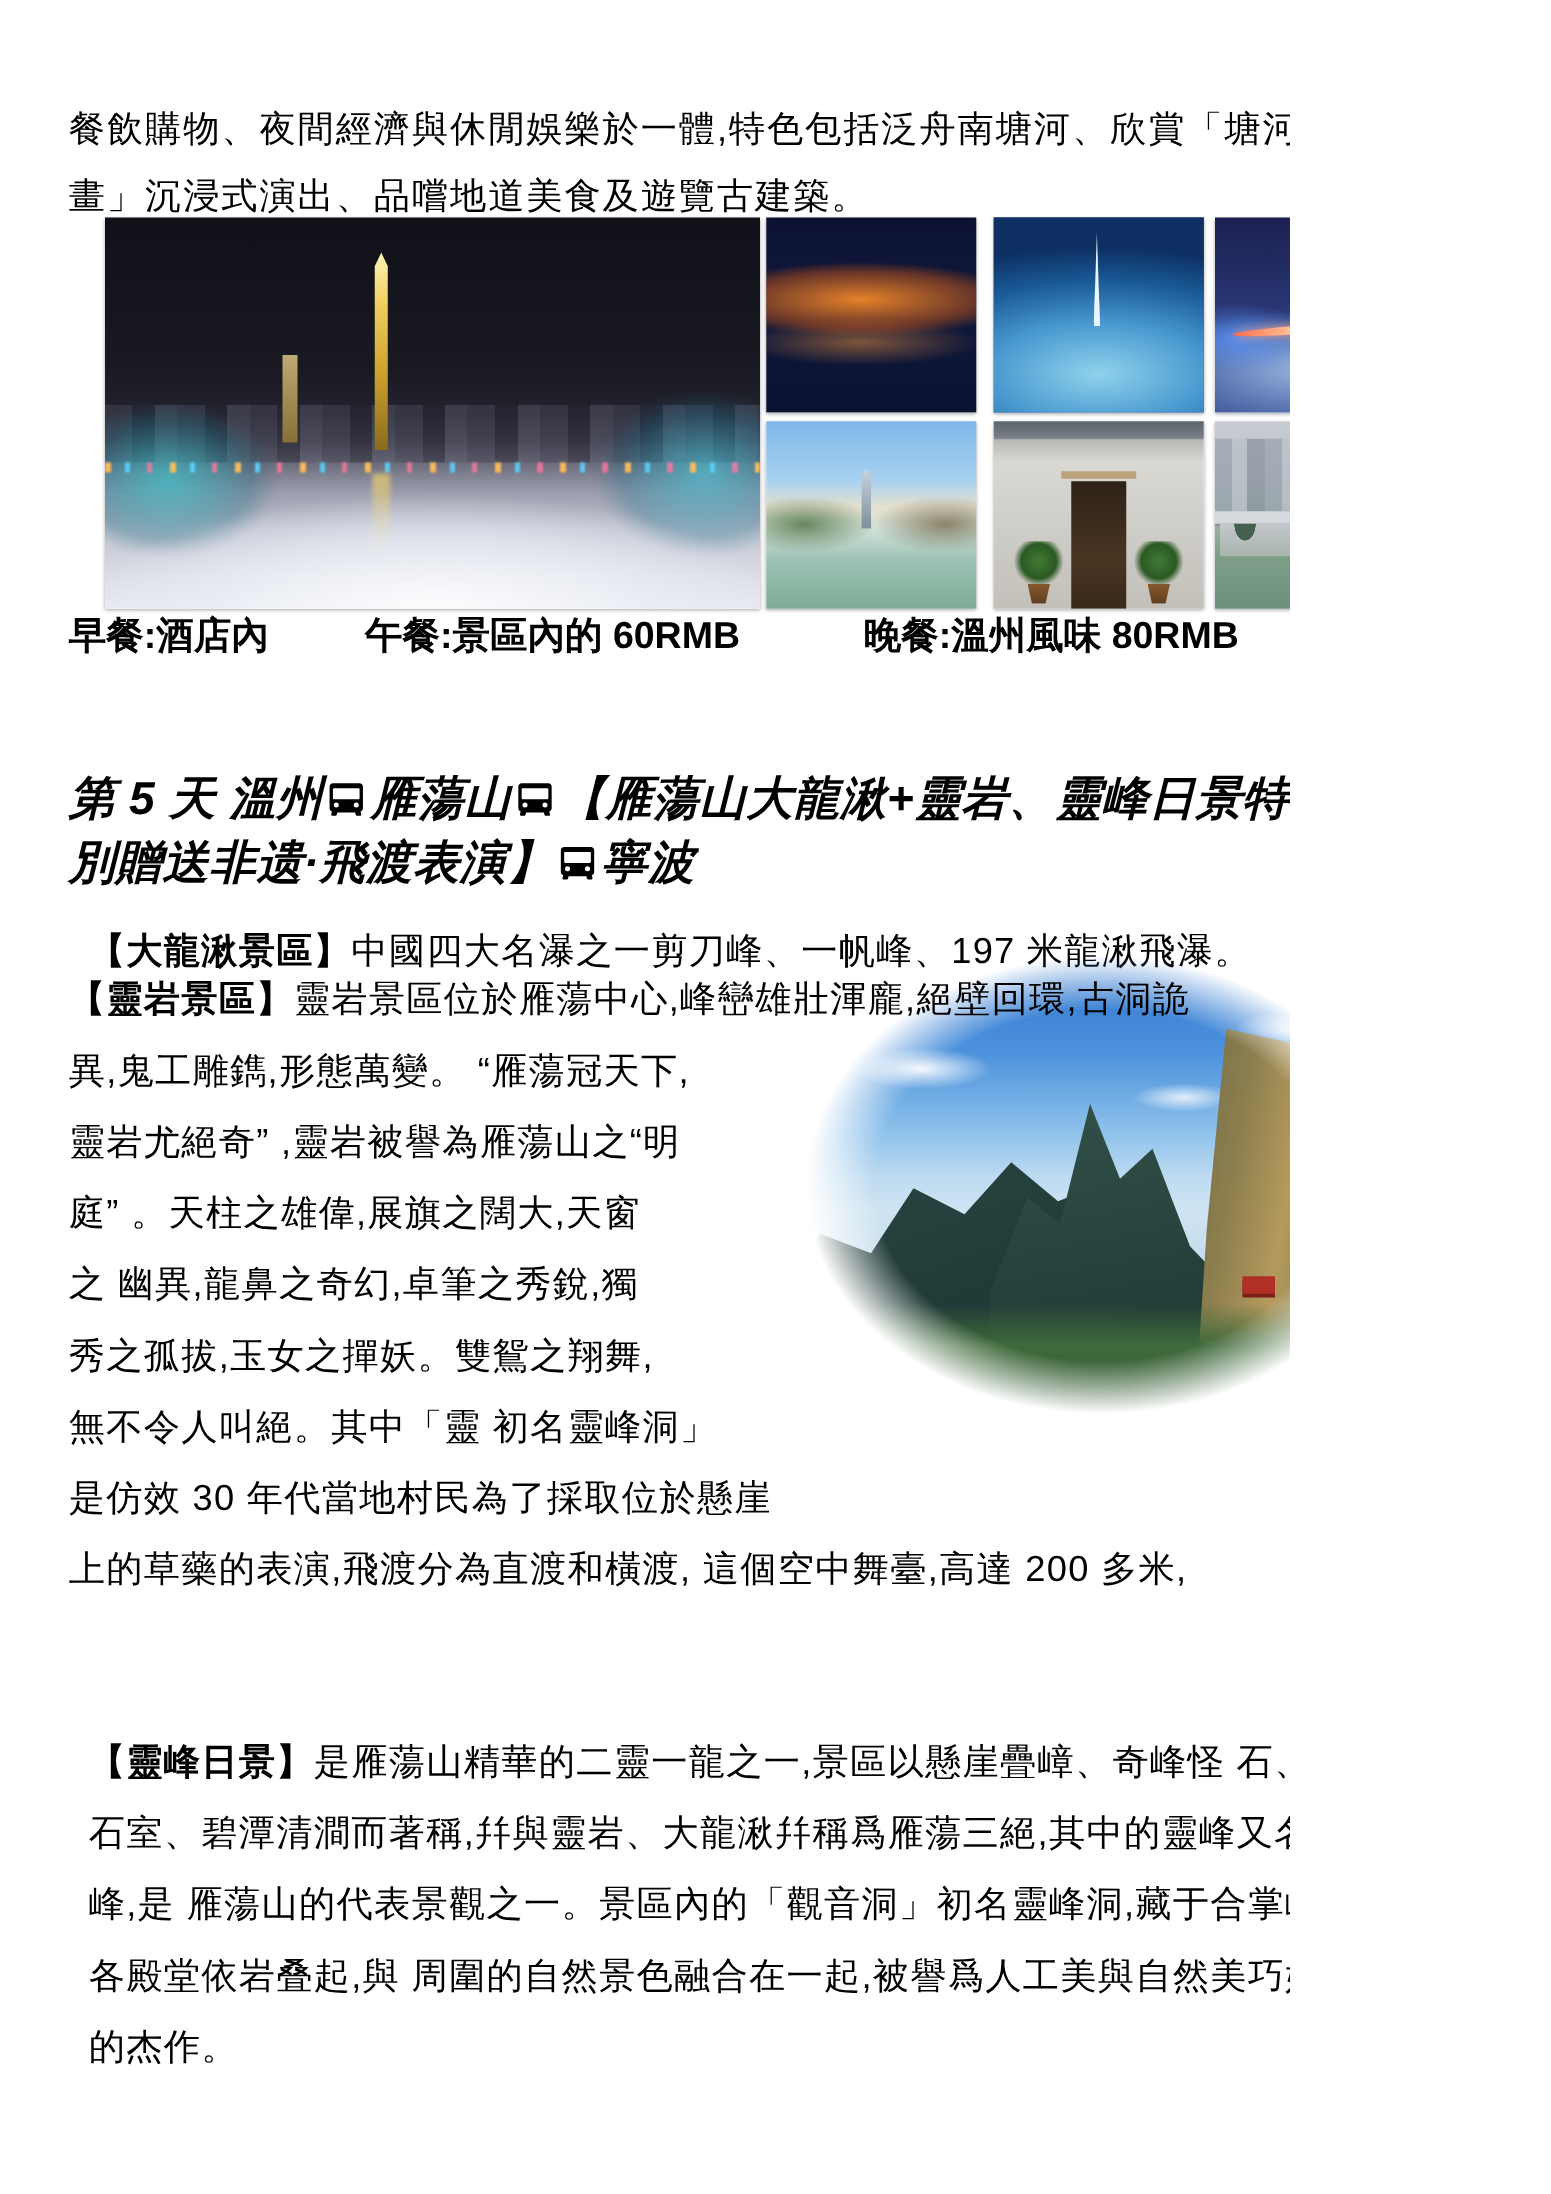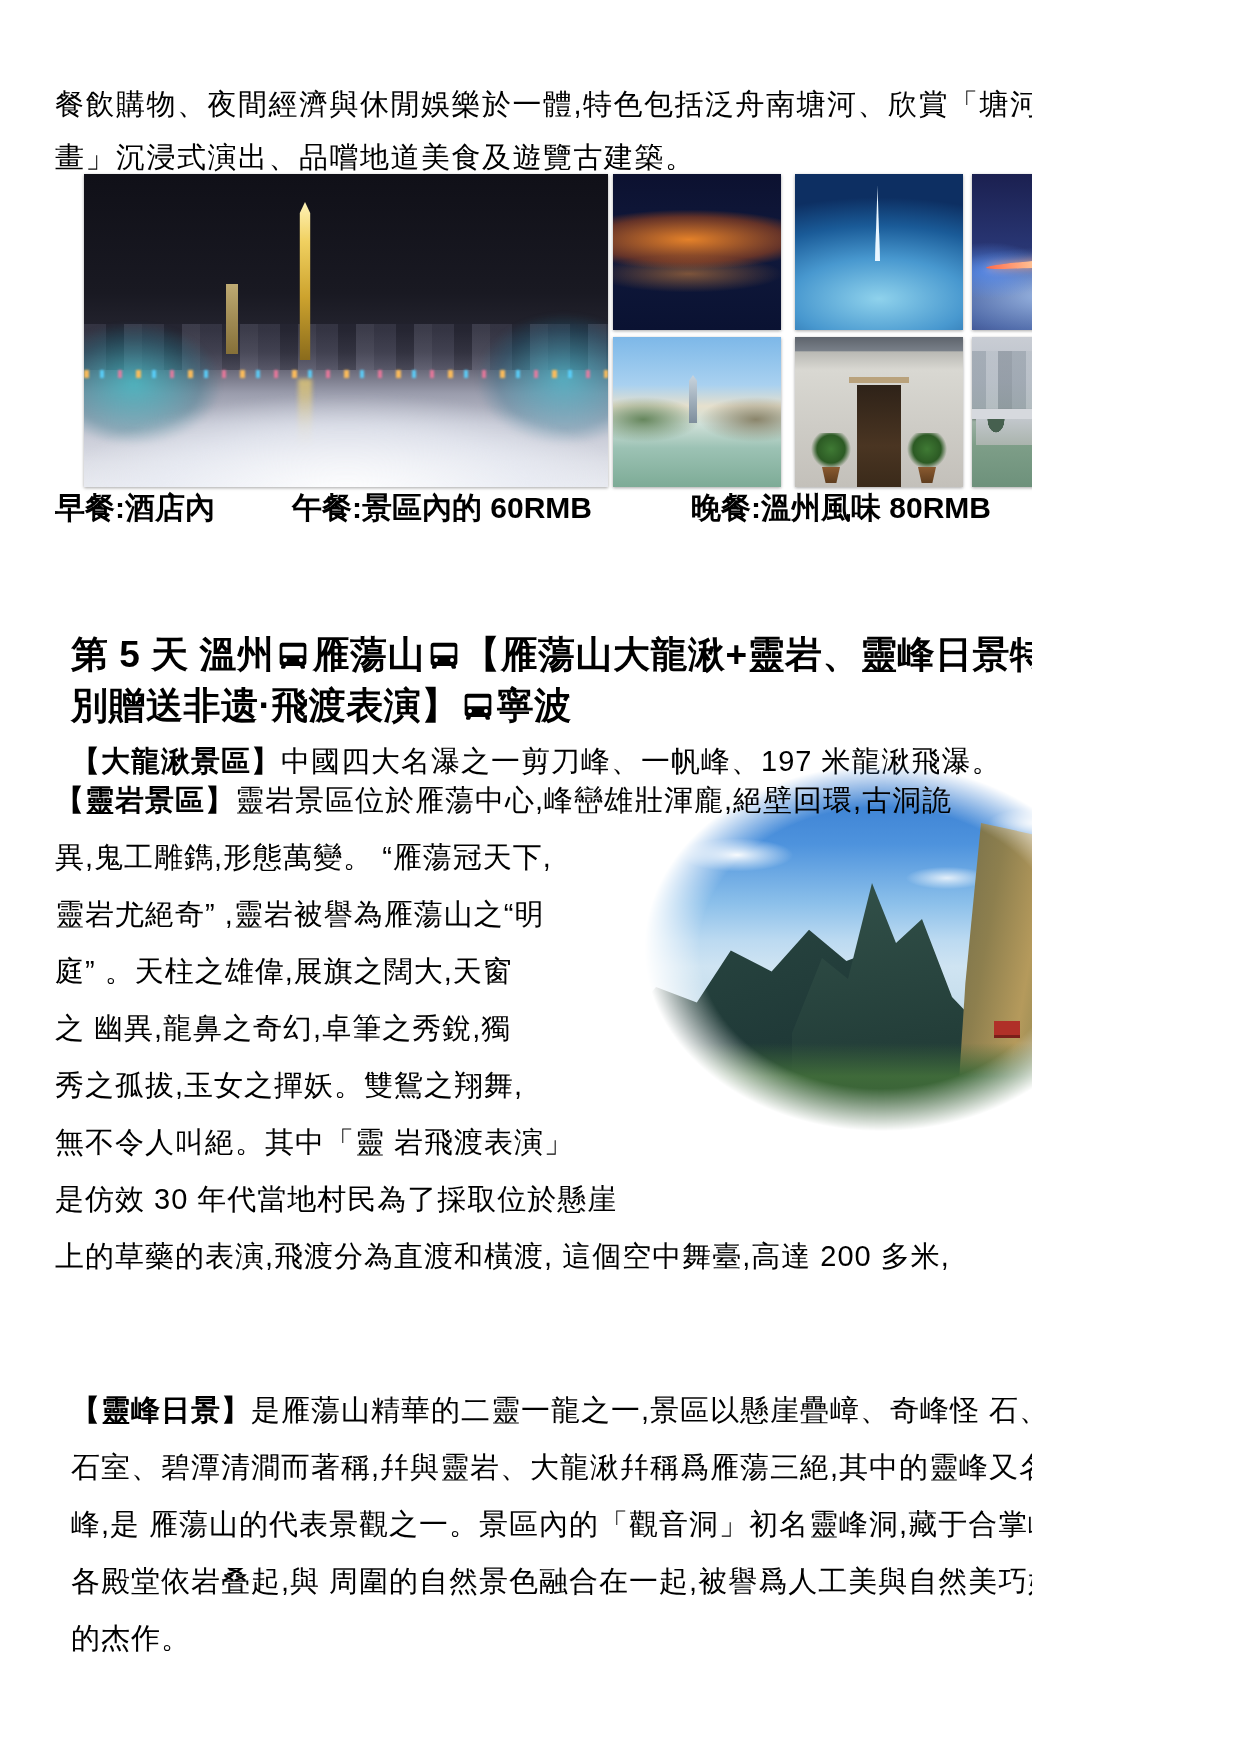--- a/index.html
+++ b/index.html
@@ -8,21 +8,21 @@
   .abs{position:absolute;}
   
   .intro{left:55px;top:49px;width:1062px;font-size:29px;line-height:53px;letter-spacing:1.5px;}
   .meals{left:55px;top:488px;width:1110px;height:40px;font-weight:bold;font-size:30px;}
   .meals span{position:absolute;top:0;white-space:nowrap;}
   .meal-b{left:0;}
   .meal-l{left:237px;}
   .meal-d{left:636px;text-align:right;}
   .stay{left:55px;top:541px;font-weight:bold;font-size:30px;white-space:nowrap;}
   .day-heading{left:55px;top:613px;width:1005px;font-size:37px;font-weight:bold;
-               line-height:51px;letter-spacing:.5px;margin:16px;}
+               line-height:51px;letter-spacing:.5px;margin:0;font-style:italic;}
   .day-heading svg{vertical-align:-5px;margin:0 3px;}
   .para{font-size:29px;line-height:57px;letter-spacing:1px;margin:16px;}
   .para b{font-weight:bold;}
   .para-a{left:55px;top:717px;width:1080px;white-space:nowrap;}
   .lingyan{left:55px;top:772px;width:1085px;font-size:29px;letter-spacing:1px;}
   .lingyan .bline{height:57px;line-height:57px;white-space:nowrap;}
   .lingfeng{left:55px;top:1366px;width:1062px;}
   
   .ph{position:absolute;overflow:hidden;box-shadow:0 1px 3px rgba(0,0,0,.35);}
   .ph>i{position:absolute;display:block;}
@@ -201,21 +201,21 @@
     </div>
   </div>
 
   <div class="abs lingyan">
     <div class="bline"><b>【靈岩景區】</b><span>靈岩景區位於雁蕩中心,峰巒雄壯渾龐,絕壁回環,古洞詭</span></div>
     <div class="bline">異,鬼工雕鐫,形態萬變。  “雁蕩冠天下,</div>
     <div class="bline">靈岩尤絕奇” ,靈岩被譽為雁蕩山之“明</div>
     <div class="bline">庭” 。天柱之雄偉,展旗之闊大,天窗</div>
     <div class="bline">之 幽異,龍鼻之奇幻,卓筆之秀銳,獨</div>
     <div class="bline">秀之孤拔,玉女之撣妖。雙鴛之翔舞,</div>
-    <div class="bline">無不令人叫絕。其中「靈 岩飛渡表演」</div>
+    <div class="bline">無不令人叫絕。其中「靈 初名靈峰洞」</div>
     <div class="bline">是仿效 30 年代當地村民為了採取位於懸崖</div>
     <div class="bline">上的草藥的表演,飛渡分為直渡和橫渡, 這個空中舞臺,高達 200 多米,</div>
   </div>
 
   <p class="abs para lingfeng">
     <b>【靈峰日景】</b><span>是雁蕩山精華的二靈一龍之一,景區以懸崖疊嶂、奇峰怪 石、古洞石室、碧潭清澗而著稱,幷與靈岩、大龍湫幷稱爲雁蕩三絕,其中的靈峰又名合掌峰,是 雁蕩山的代表景觀之一。景區內的「觀音洞」初名靈峰洞,藏于合掌峰之中,各殿堂依岩叠起,與 周圍的自然景色融合在一起,被譽爲人工美與自然美巧妙結合的杰作。</span>
   </p>
 
 </div>
 

